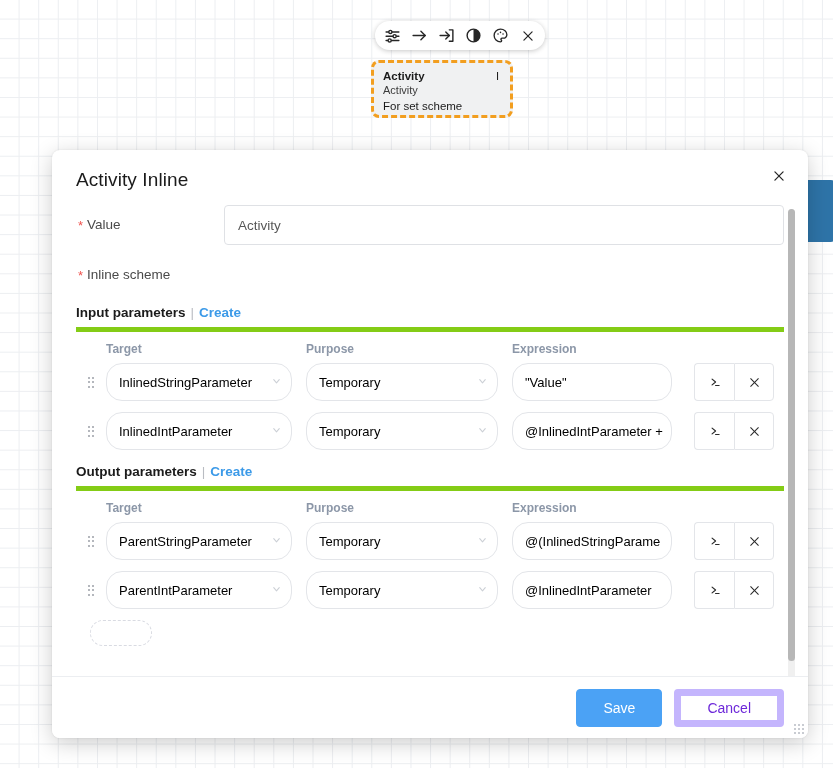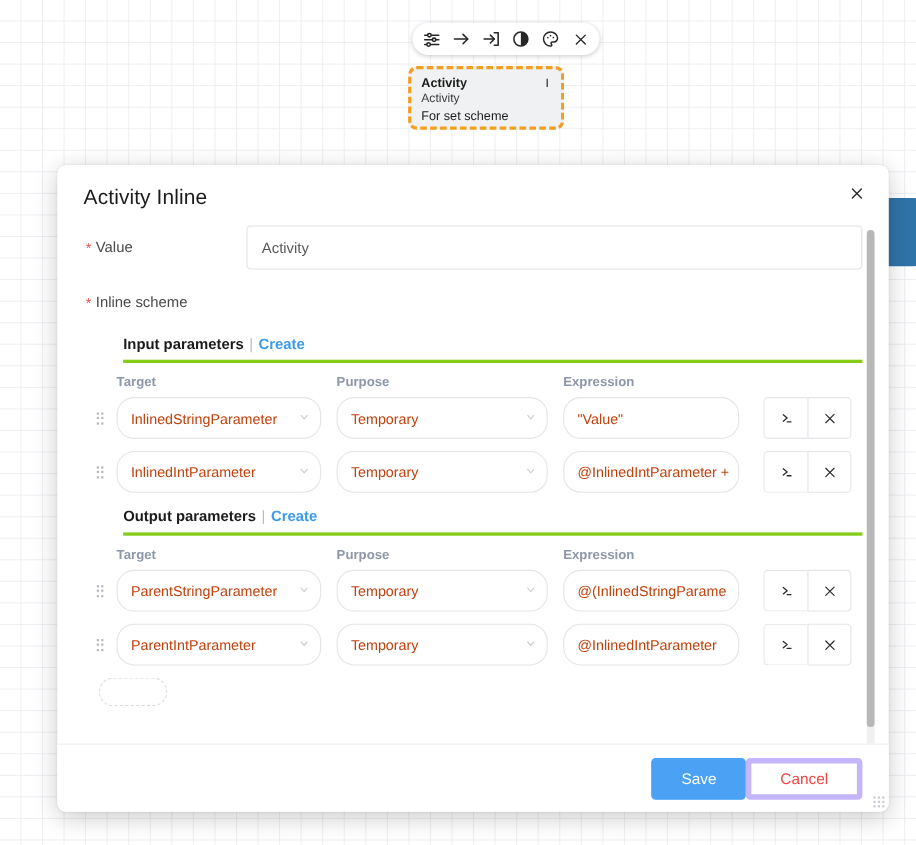--- a/index.html
+++ b/index.html
@@ -155,24 +155,23 @@
   .field .chev {
     position: absolute; right: 11px; top: 50%;
     transform: translateY(-50%);
     color: #c8ccd2;
   }
 
   
   .section-head {
     font-size: 13.5px; color: #1b1b1b; font-weight: bold;
     padding-bottom: 7px;
-    border-bottom: 3px solid #84cc16;
+    border-bottom: 5px solid #84cc16;
     margin-bottom: 10px;
     white-space: nowrap;
-    margin-left: 36px;
   }
   .section-head .divider { color: #b9bcc2; font-weight: normal; margin: 0 5px; }
   .section-head .create-link {
     color: #3c9ae8; font-weight: bold; cursor: pointer;
   }
 
   
   .param-table { margin-bottom: 14px; }
   .param-head {
     display: flex; align-items: center;
@@ -202,21 +201,21 @@
   }
   .drag-handle .dots i { width: 2px; height: 2px; background: #b4b7bd; display: block; }
 
   .p-field {
     height: 38px;
     border: 1px solid #e3e5e9;
     border-radius: 16px;
     background: #fff;
     display: flex; align-items: center;
     padding: 0 12px;
-    font-size: 13px; color: #c2410c;
+    font-size: 13px; color: #000000;
     position: relative;
     overflow: hidden;
     white-space: nowrap;
   }
   .p-field.sel { cursor: pointer; padding-right: 26px; }
   .p-field .chev-s {
     position: absolute; right: 9px; top: 50%;
     transform: translateY(-50%);
     color: #ccd0d6;
   }
@@ -261,21 +260,21 @@
     padding: 0 26px;
     border-radius: 4px;
     font-size: 14px;
     display: flex; align-items: center; justify-content: center;
     cursor: pointer;
   }
   #btn-save {
     background: #4ba2f5; color: #fff; border: 1px solid #4ba2f5;
   }
   #btn-cancel {
-    background: #fff; color: #ef4444; border: 5px solid #c4b5fd;
+    background: #fff; color: #6d28d9; border: 7px solid #c4b5fd; margin-left: 12px;
   }
   #resize-grip {
     position: absolute; right: 4px; bottom: 4px;
     display: grid;
     grid-template-columns: repeat(3, 2px);
     grid-template-rows: repeat(3, 2px);
     gap: 2px;
     cursor: nwse-resize;
   }
   #resize-grip i { width: 2px; height: 2px; background: #c9ccd2; display: block; }

